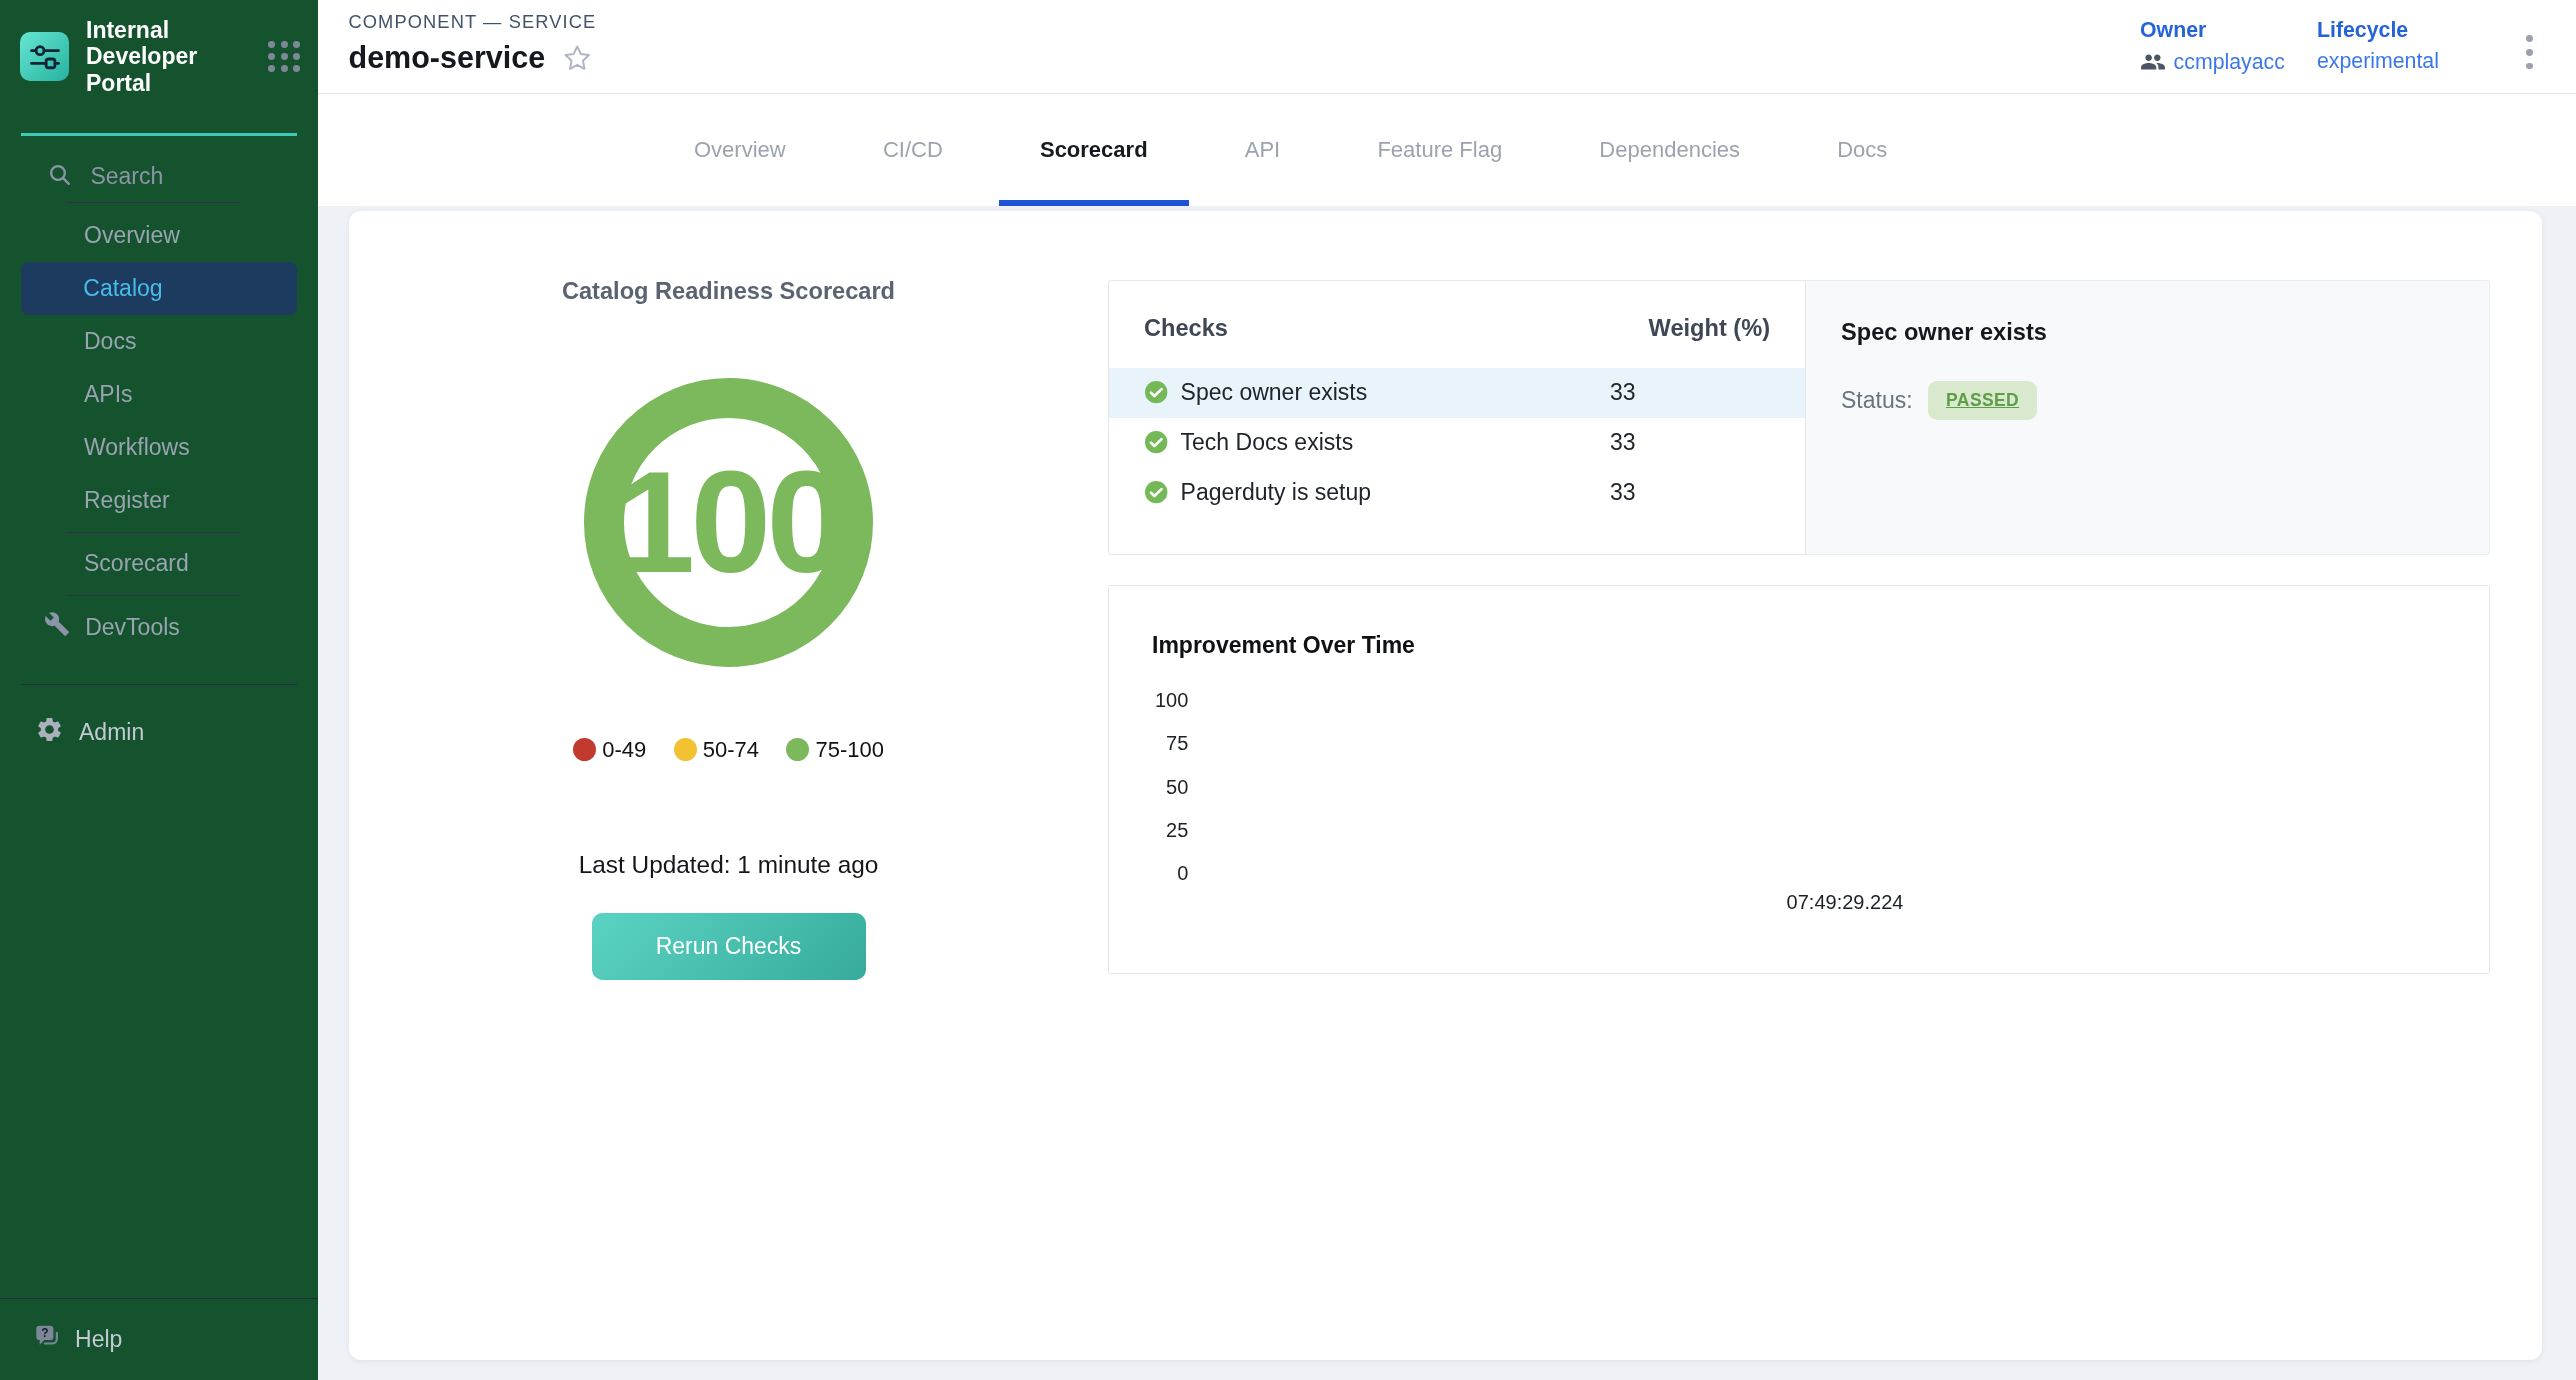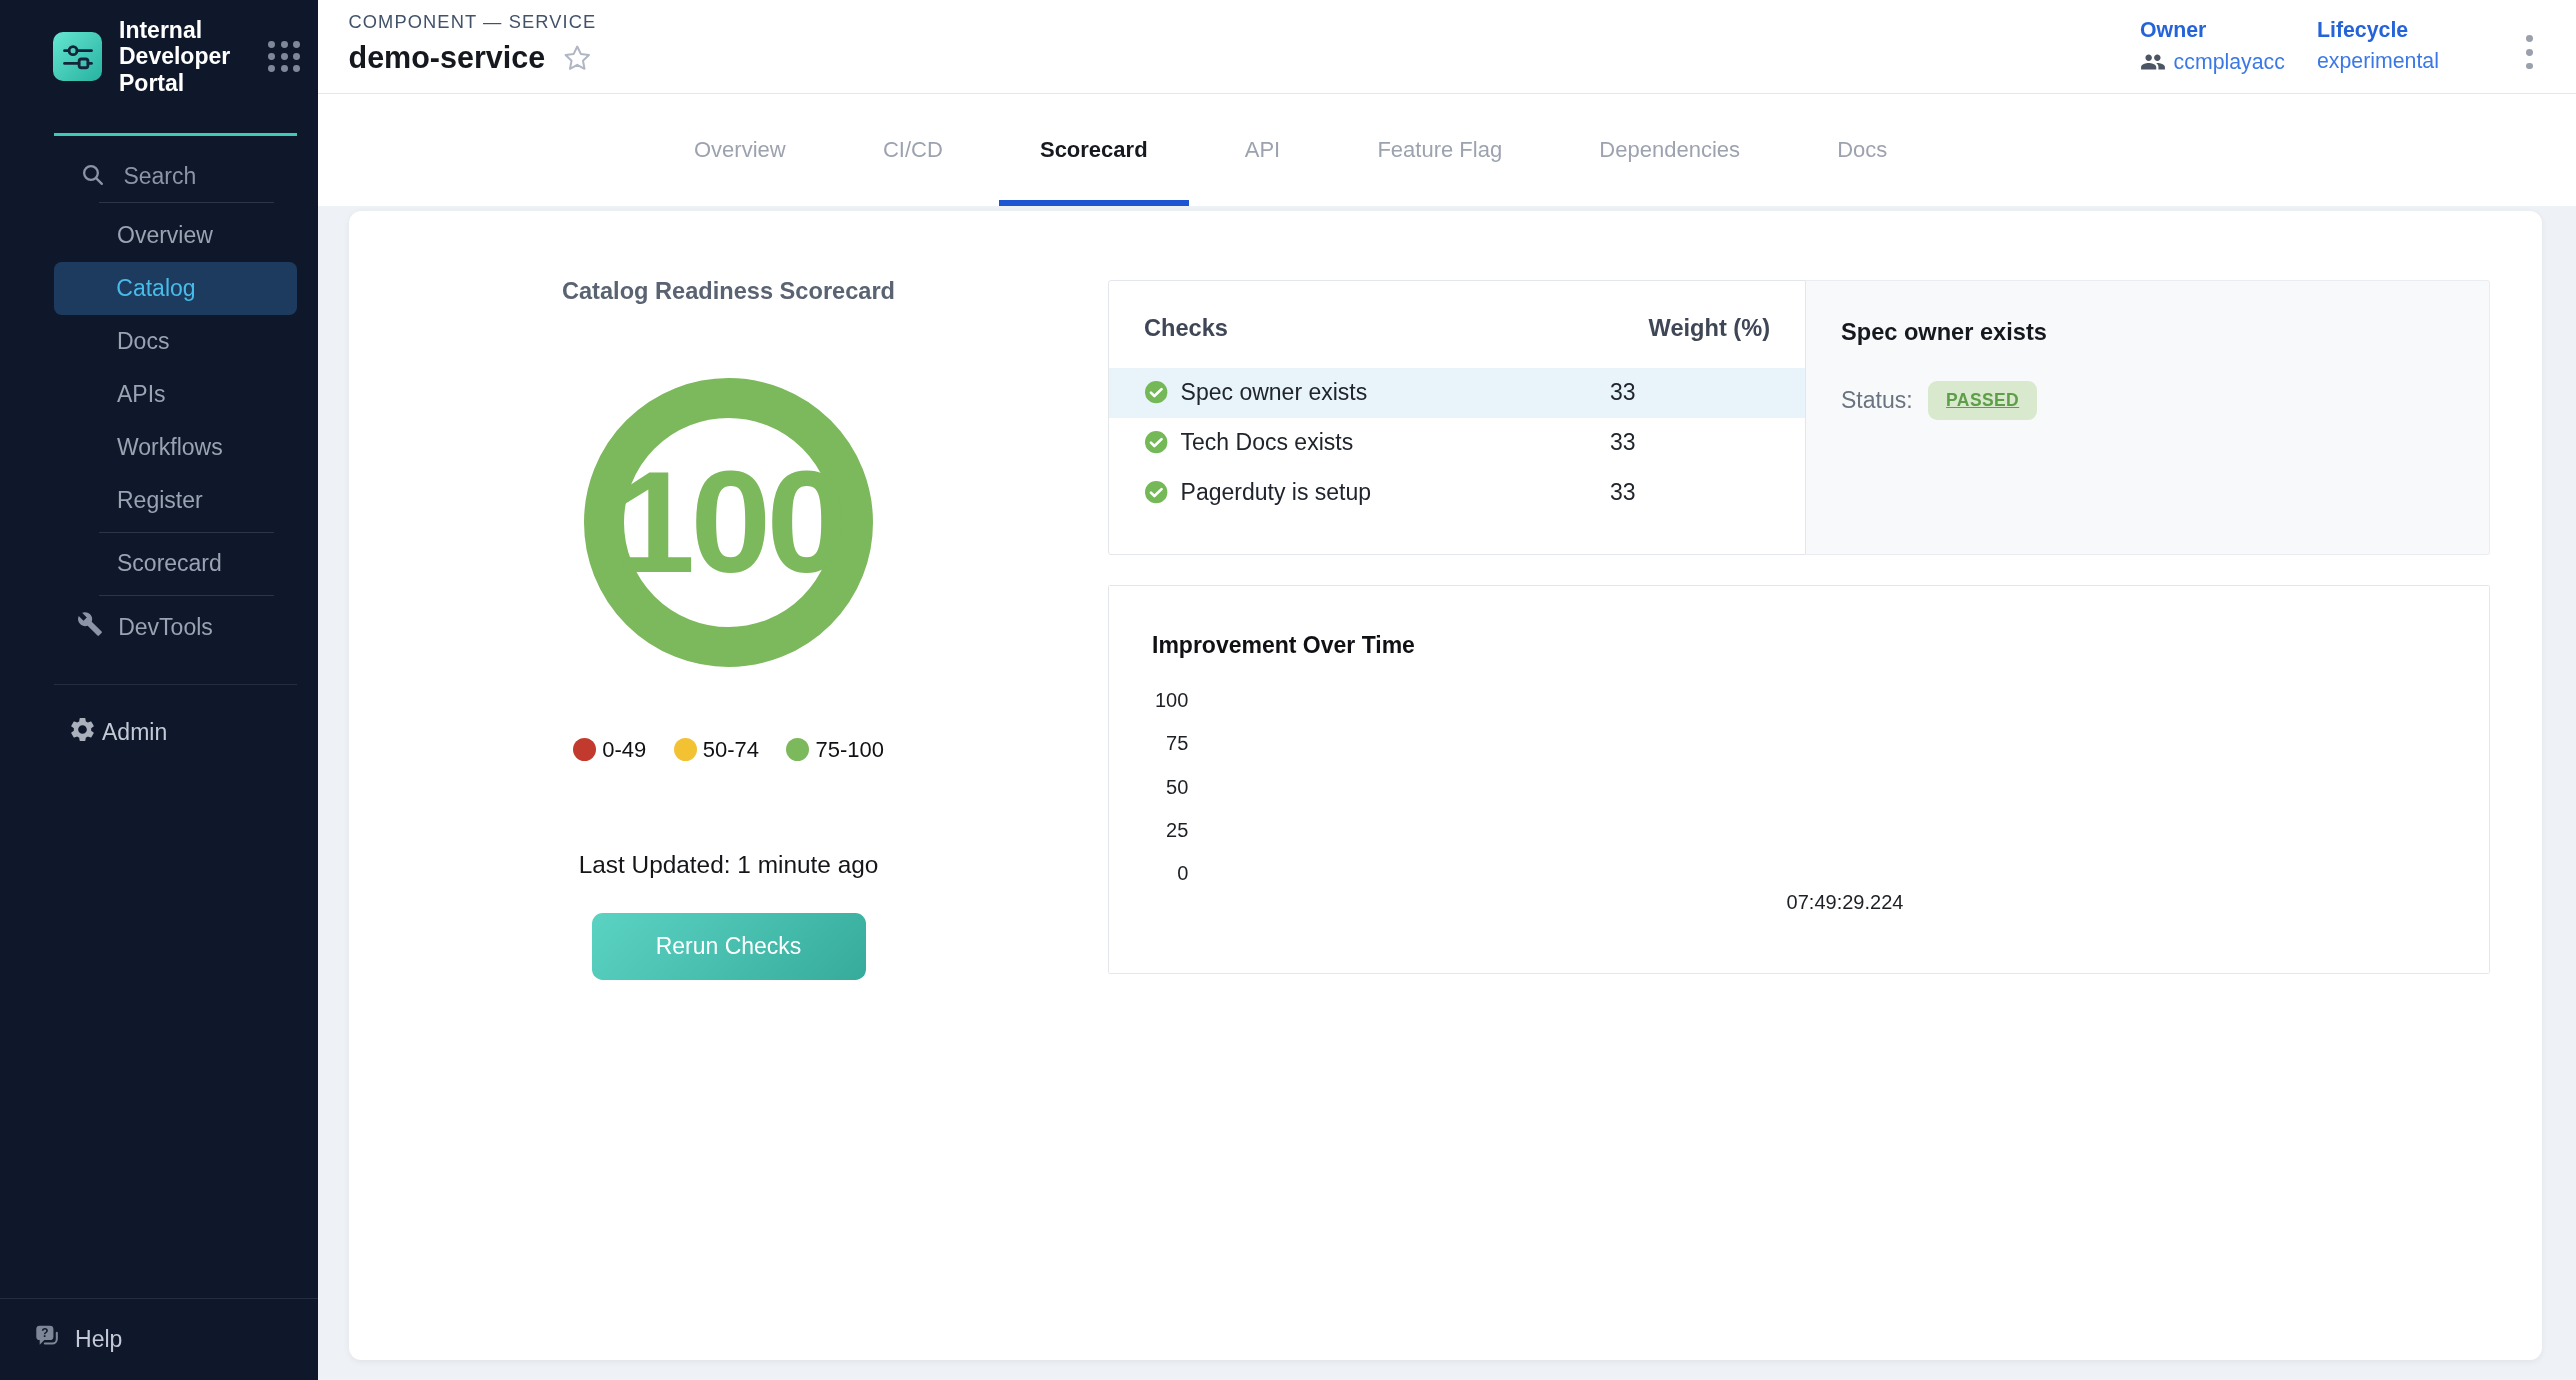--- a/index.html
+++ b/index.html
@@ -8,23 +8,22 @@
     font-family: "Liberation Sans", "DejaVu Sans", sans-serif;
     background: #eef1f5;
     display: flex;
     overflow: hidden;
     color: #1c212b;
   }
 
   
   .sidebar {
     width: 318px; height: 1380px; flex-shrink: 0;
-    background: #0f172a; color: #9aa3b2;
+    background: #14532d; color: #9aa3b2;
     position: relative;
-    padding-left: 33px;
   }
   .logo-row { display: flex; align-items: center; gap: 17px; padding: 17px 18.3px 0 20px; }
   .logo-tile {
     width: 49px; height: 49px; border-radius: 10px;
     background: linear-gradient(135deg, #65e6d2, #27b2a0);
     display: flex; align-items: center; justify-content: center;
     flex-shrink: 0;
   }
   .logo-title { font-size: 23px; font-weight: 700; color: #ffffff; line-height: 1.15; width: 160px; }
   .grid-icon { margin-left: auto; display: grid; grid-template-columns: repeat(3, 6.9px); gap: 5.3px; cursor: pointer; }
@@ -41,21 +40,21 @@
     padding-left: 84px; font-size: 23px; color: #9aa3b2; cursor: pointer;
   }
   .nav-item.active {
     margin: 0 21.3px; padding-left: 62px; border-radius: 7.6px;
     background: #1d3a5f; color: #48bce8;
   }
   .nav-item.with-icon { padding-left: 44px; gap: 15.2px; }
   .nav-item svg { flex-shrink: 0; }
 
   .admin-divider { border-top: 1.5px solid #232e42; margin: 30px 21.3px 0 21.3px; }
-  .admin-row { margin-top: 21.3px; height: 53px; display: flex; align-items: center; gap: 5px; padding-left: 35px; font-size: 23px; color: #c3cad6; cursor: pointer; }
+  .admin-row { margin-top: 21.3px; height: 53px; display: flex; align-items: center; gap: 15px; padding-left: 35px; font-size: 23px; color: #c3cad6; cursor: pointer; }
 
   .sidebar-footer {
     position: absolute; bottom: 0; left: 0; right: 0; height: 82px;
     border-top: 1.5px solid #232e42;
     display: flex; align-items: center; gap: 13.7px; padding-left: 34px;
     font-size: 23px; color: #c3cad6; cursor: pointer;
   }
 
   
   .main { flex: 1; display: flex; flex-direction: column; min-width: 0; }

